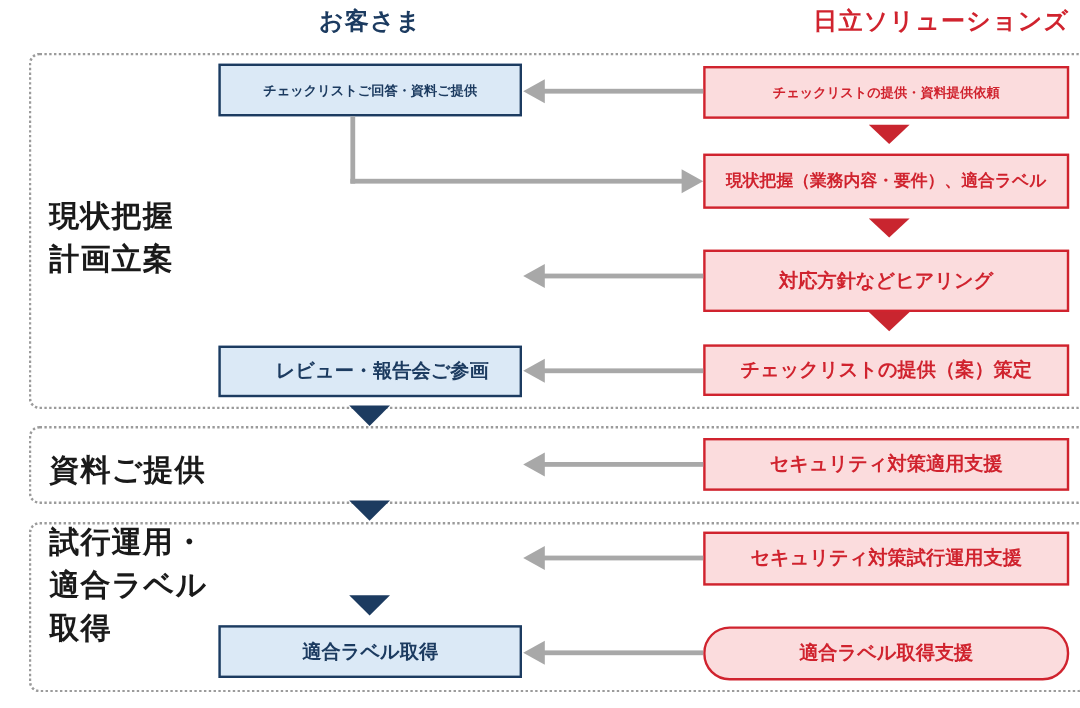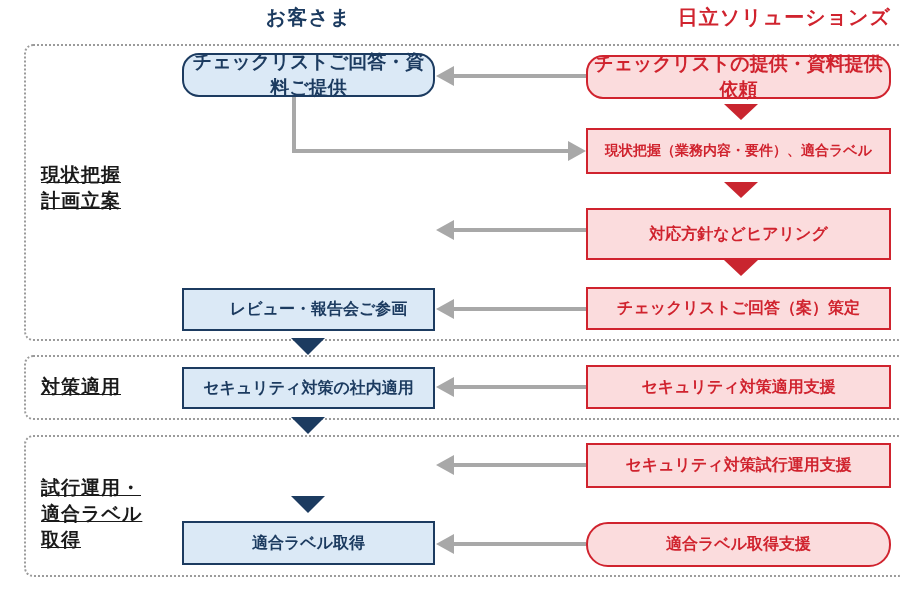--- a/index.html
+++ b/index.html
@@ -15,27 +15,27 @@
   html,body{margin:0;padding:0;background:#fff;}
   body{font-family:"Liberation Sans","DejaVu Sans",sans-serif;}
   .canvas{position:relative;width:900px;height:590px;background:#fff;overflow:hidden;margin-left:16px;}
 
   .col-header{position:absolute;text-align:center;font-size:20px;font-weight:bold;letter-spacing:1px;}
   .col-header.customer{color:var(--navy);}
   .col-header.hitachi{color:var(--red);text-align:right;}
 
   .phase{position:absolute;border:2px dotted var(--dash);border-radius:9px;}
 
-  .phase-label{position:absolute;color:var(--ink);font-size:19px;font-weight:bold;line-height:26px;white-space:pre-line;letter-spacing:1px;text-decoration:underline;}
+  .phase-label{position:absolute;color:var(--ink);font-size:25px;font-weight:bold;line-height:36px;white-space:pre-line;letter-spacing:1px;}
 
   .stepbox{position:absolute;display:flex;align-items:center;justify-content:center;
            text-align:center;font-weight:bold;font-size:16px;box-sizing:border-box;}
   .stepbox.customer{left:166px;width:253px;background:var(--blue-fill);border:2px solid var(--navy);color:var(--navy);}
   .stepbox.hitachi{left:570px;width:305px;background:var(--pink-fill);border:2px solid var(--red);color:var(--red);}
-  .fs15{font-size:19px;border-radius:17px;}
+  .fs15{font-size:11px;}
   .fs14{font-size:14px;}
 
   .hline{position:absolute;height:4px;background:var(--gray);}
   .vline{position:absolute;width:4px;background:var(--gray);}
   .head-left{position:absolute;width:0;height:0;
              border-top:10px solid transparent;border-bottom:10px solid transparent;
              border-right:18px solid var(--gray);}
   .head-right{position:absolute;width:0;height:0;
              border-top:10px solid transparent;border-bottom:10px solid transparent;
              border-left:18px solid var(--gray);}
@@ -51,34 +51,33 @@
 
   <div class="col-header customer" style="left:166px;top:4px;width:253px;">お客さま</div>
   <div class="col-header hitachi" style="left:570px;top:4px;width:305px;">日立ソリューションズ</div>
 
   <div class="phase" style="left:8px;top:44px;width:879px;height:293px;"></div>
   <div class="phase" style="left:8px;top:355px;width:879px;height:61px;"></div>
   <div class="phase" style="left:8px;top:435px;width:879px;height:138px;"></div>
 
   <div class="phase-label" style="left:25px;top:162px;">現状把握
 計画立案</div>
-  <div class="phase-label" style="left:25px;top:374px;">対策適用</div>
-  <div class="phase-label" style="left:25px;top:475px;">試行運用・
+  <div class="phase-label" style="left:25px;top:374px;">資料ご提供</div>
+  <div class="phase-label" style="left:25px;top:434px;">試行運用・
 適合ラベル
 取得</div>
 
   <div class="stepbox customer fs15" style="top:53px;height:44px;">チェックリストご回答・資料ご提供</div>
   <div class="stepbox customer" style="top:288px;height:43px;padding-left:20px;">レビュー・報告会ご参画</div>
-  <div class="stepbox customer" style="top:367px;height:42px;">セキュリティ対策の社内適用</div>
   <div class="stepbox customer" style="top:521px;height:44px;">適合ラベル取得</div>
 
   <div class="stepbox hitachi fs15" style="top:55px;height:44px;">チェックリストの提供・資料提供依頼</div>
   <div class="stepbox hitachi fs14" style="top:128px;height:46px;">現状把握（業務内容・要件）、適合ラベル</div>
   <div class="stepbox hitachi" style="top:208px;height:52px;">対応方針などヒアリング</div>
-  <div class="stepbox hitachi" style="top:287px;height:43px;">チェックリストご回答（案）策定</div>
+  <div class="stepbox hitachi" style="top:287px;height:43px;">チェックリストの提供（案）策定</div>
   <div class="stepbox hitachi" style="top:365px;height:44px;">セキュリティ対策適用支援</div>
   <div class="stepbox hitachi" style="top:443px;height:45px;">セキュリティ対策試行運用支援</div>
   <div class="stepbox hitachi" style="top:522px;height:45px;border-radius:22px;">適合ラベル取得支援</div>
 
   <div class="hline" style="left:436px;top:74px;width:134px;"></div>
   <div class="head-left" style="left:420px;top:66px;"></div>
 
   <div class="hline" style="left:436px;top:228px;width:134px;"></div>
   <div class="head-left" style="left:420px;top:220px;"></div>
 

